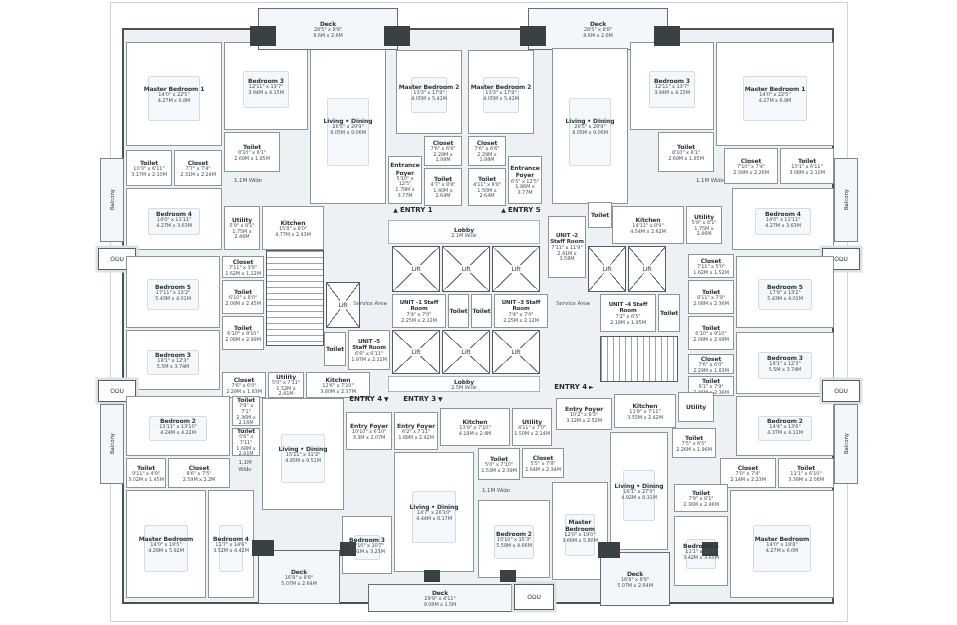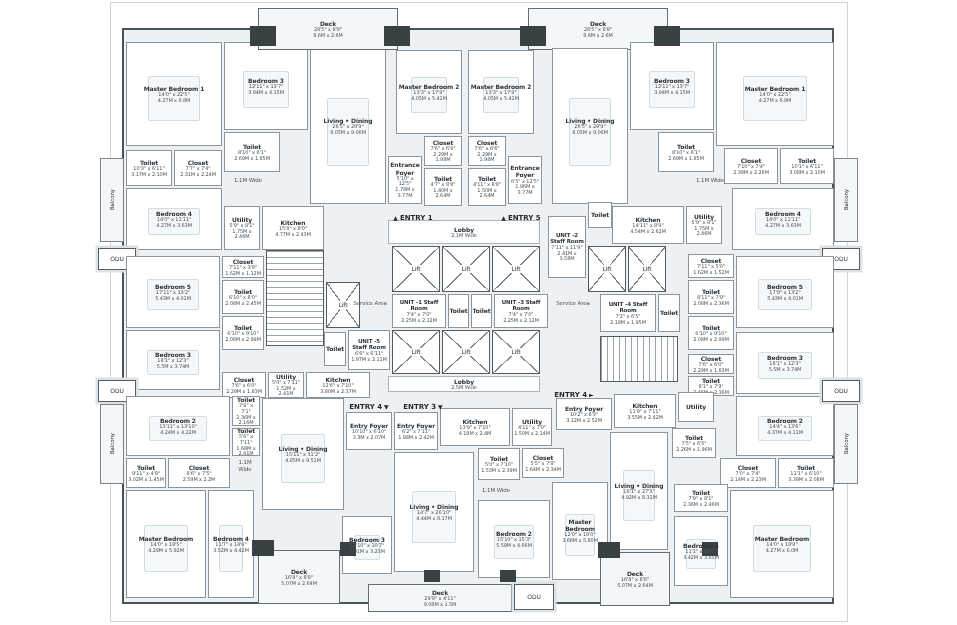--- a/index.html
+++ b/index.html
@@ -24,21 +24,21 @@
       linear-gradient(to top left, transparent calc(50% - 0.6px), #7b858c calc(50% - 0.6px), #7b858c calc(50% + 0.6px), transparent calc(50% + 0.6px));}
   .lift .nm{background:rgba(255,255,255,0.92);padding:0 2px;font-weight:normal;font-size:6px;}
   .stairs-v,.stairs-h{background-color:#fff;border:1px solid #555c61;}
   .stairs-v{background-image:repeating-linear-gradient(180deg,#9aa4ab 0px,#9aa4ab 1px,transparent 1px,transparent 6px);}
   .stairs-h{background-image:repeating-linear-gradient(90deg,#9aa4ab 0px,#9aa4ab 1px,transparent 1px,transparent 6px);}
   .balcony{background:#f3f7f9;border:1px solid #7a848b;}
   .balcony .nm{writing-mode:vertical-rl;transform:rotate(180deg);font-weight:normal;font-size:5.5px;}
   .odu{background:#fff;border:1px solid #575f64;box-shadow:0 0 0 2.5px #dbe1e5;}
   .odu .nm{font-weight:normal;font-size:6px;}
   .wall{position:absolute;background:#3a4145;}
-  .entry{position:absolute;display:flex;align-items:center;justify-content:center;gap:2px;font-size:7px;font-weight:bold;color:#23292d;white-space:nowrap;margin-top:8px;}
+  .entry{position:absolute;display:flex;align-items:center;justify-content:center;gap:2px;font-size:7px;font-weight:bold;color:#23292d;white-space:nowrap;}
   .entry .arr{font-size:6px;line-height:1;}
 </style>
 </head>
 <body>
 
 <div id="plan" style="width: 957px; height: 625px;">
     <div class="outline" style="left: 110px; top: 2px; width: 738px; height: 620px;"></div>
     <div class="base" style="left: 122px; top: 28px; width: 712px; height: 576px;"></div>
     <div class="item room furn" style="left: 126px; top: 42px; width: 96px; height: 104px;">
       <div class="nm">Master Bedroom 1</div>

